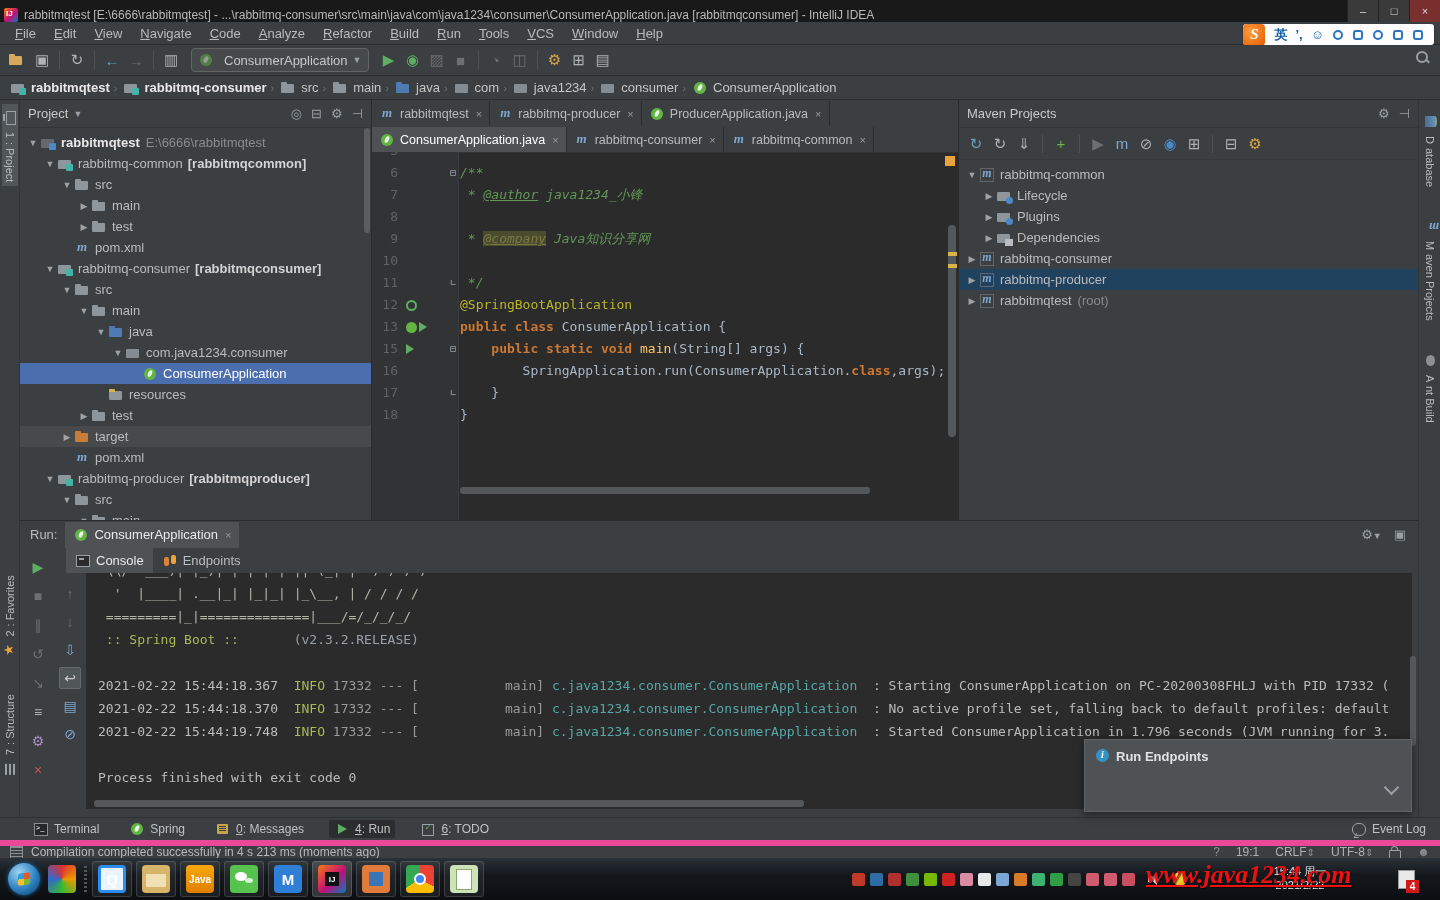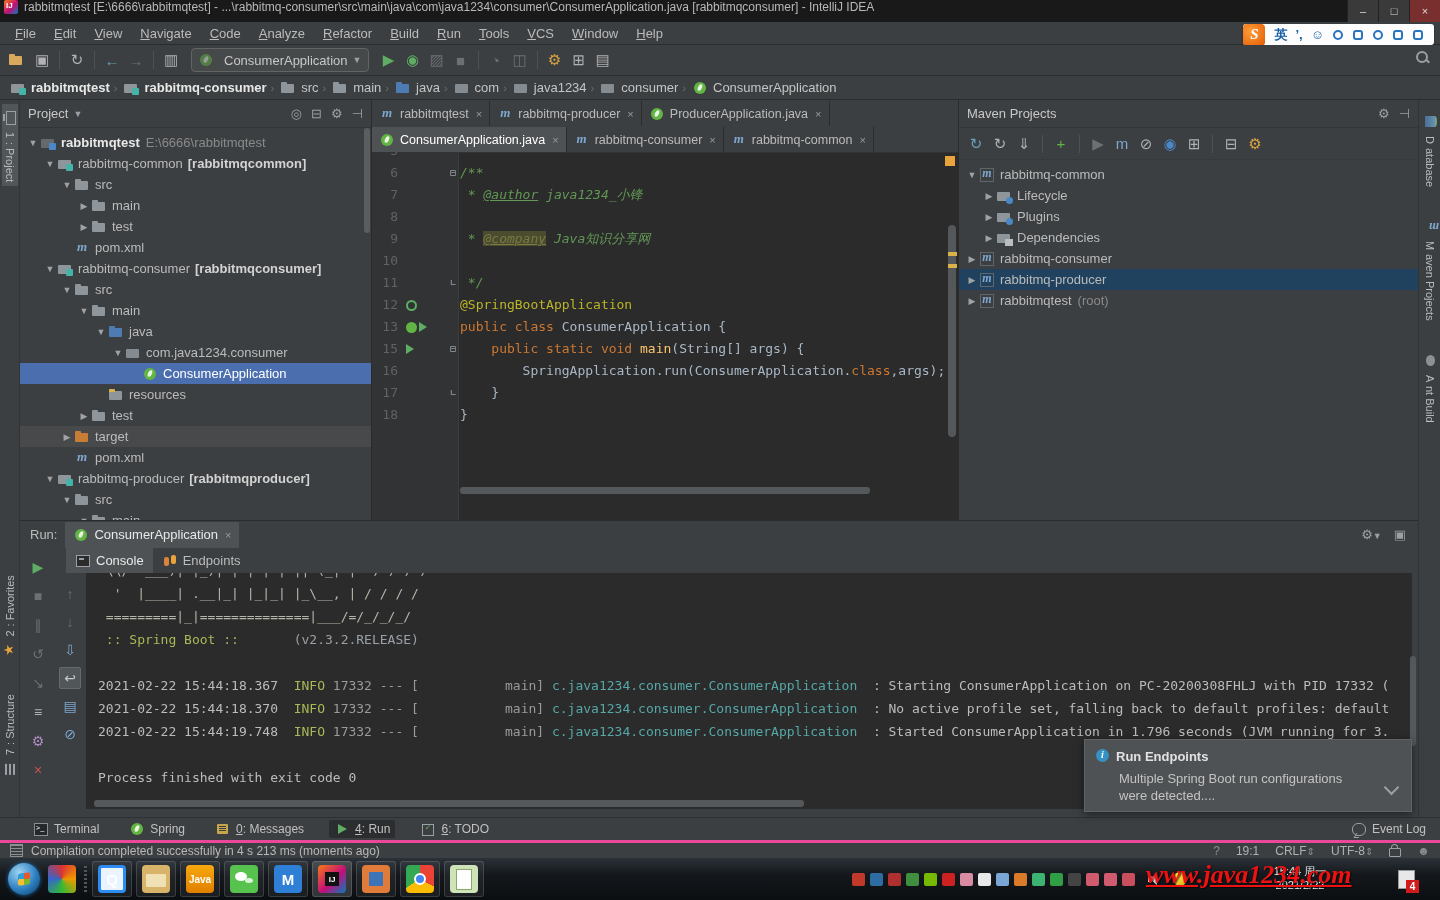--- a/index.html
+++ b/index.html
@@ -1,20 +1,20 @@
 <!DOCTYPE html>
 <html><head>
 <meta charset="utf-8">
 <style>
   html,body{margin:0;padding:0;background:#222;}
   #screen{position:relative;width:1440px;height:900px;background:#3c3f41;overflow:hidden;
     font-family:"Liberation Sans",sans-serif;color:#bbbbbb;font-size:13px;-webkit-font-smoothing:antialiased;}
 
   
-  #titlebar{position:absolute;left:0;top:0;width:1440px;height:22px;background:#191919;display:flex;align-items:flex-start;color:#b8b8b8;font-size:12px;}
+  #titlebar{position:absolute;left:0;top:0;width:1440px;height:22px;background:#191919;display:flex;align-items:flex-end;color:#b8b8b8;font-size:12px;}
   #idea-logo{width:14px;height:14px;margin:0 6px 0 4px;border-radius:2px;background:linear-gradient(135deg,#f97a12,#c10e79 55%,#077cbc);position:relative;}
   #idea-logo::after{content:"IJ";position:absolute;left:2px;top:1px;font:bold 8px "Liberation Sans",sans-serif;color:#fff;}
   .winbtns{margin-left:auto;display:flex;height:22px;}
   .winbtn{width:30px;height:22px;display:flex;align-items:center;justify-content:center;color:#ddd;font-size:11px;background:#3a3a3a;border-left:1px solid #222;}
   .winbtn.close{background:#7a2f2f;}
 
   
   #menubar{position:absolute;left:0;top:22px;width:1440px;height:23px;background:#3c3f41;border-bottom:1px solid #2b2b2b;display:flex;align-items:center;padding-left:6px;box-sizing:border-box;}
   .menu-item{padding:0 9px;color:#bbb;}
   .menu-item .mn{text-decoration:underline;}
@@ -122,21 +122,21 @@
   .cline .ln{width:26px;text-align:right;padding-right:6px;color:#606366;flex:none;}
   .cline .gics{width:40px;flex:none;display:flex;align-items:center;gap:2px;justify-content:flex-start;padding-left:2px;}
   .cline .fld{width:14px;flex:none;color:#9aa0a6;font-size:10px;text-align:center;}
   .cline .ctext{flex:1;white-space:pre;color:#a9b7c6;}
   .cline.cur .ctext{background:#323232;}
   .c-cmt{color:#629755;font-style:italic;}
   .c-cmti{color:#629755;font-style:italic;}
   .c-tagu{color:#629755;font-style:italic;text-decoration:underline;}
   .c-tagbg{color:#7a7a43;font-style:italic;text-decoration:underline;background:#4b4b2f;}
   .c-ann{color:#bbb529;}
-  .c-kw{color:#cc7832;font-weight:normal;}
+  .c-kw{color:#cc7832;font-weight:bold;}
   .c-method{color:#ffc66b;}
   .c-plain{color:#a9b7c6;}
   .gi-ann{width:11px;height:11px;border:2px solid #5fad65;border-radius:50%;box-sizing:border-box;}
   .gi-bean{width:11px;height:11px;border-radius:50%;background:#62b543;}
   .gi-run{width:0;height:0;border-left:8px solid #5fad65;border-top:5px solid transparent;border-bottom:5px solid transparent;}
   #evscroll{position:absolute;right:2px;top:73px;width:8px;height:212px;background:#55585a;border-radius:4px;}
   .emark{position:absolute;right:1px;width:9px;height:4px;background:#d9b24a;}
   #ewarn{position:absolute;right:3px;top:4px;width:10px;height:10px;background:#e8a33d;}
   #ehscroll{position:absolute;left:88px;bottom:26px;width:410px;height:7px;background:#55585a;border-radius:3px;}
 
@@ -183,21 +183,21 @@
   
   #toolwindowbar{position:absolute;left:0;top:817px;width:1440px;height:23px;background:#3c3f41;border-top:1px solid #2e3133;display:flex;align-items:center;padding-left:28px;box-sizing:border-box;gap:20px;font-size:12px;}
   .bitem{display:flex;align-items:center;color:#c0c0c0;padding:1px 5px;}
   .bitem .u{text-decoration:underline;}
   .bitem.active{background:#2b2d2e;border-radius:2px;}
   #eventlog{margin-left:auto;margin-right:14px;display:flex;align-items:center;color:#c0c0c0;}
   .bub{width:12px;height:11px;border:1px solid #9aa0a6;border-radius:6px;position:relative;margin-right:6px;}
   .bub::after{content:"";position:absolute;left:2px;bottom:-3px;width:4px;height:4px;border-left:1px solid #9aa0a6;border-bottom:1px solid #9aa0a6;transform:skewX(-30deg);}
 
   
-  #statusbar{position:absolute;left:0;top:840px;width:1440px;height:18px;background:#3c3f41;border-top:3px solid #ec4899;display:flex;align-items:center;font-size:12px;color:#b8b8b8;padding:0 10px;box-sizing:border-box;}
+  #statusbar{position:absolute;left:0;top:840px;width:1440px;height:18px;background:#3c3f41;border-top:6px solid #ec4899;display:flex;align-items:center;font-size:12px;color:#b8b8b8;padding:0 10px;box-sizing:border-box;}
   #sb-left{display:flex;align-items:center;gap:8px;}
   #sb-grid{width:11px;height:11px;border:1px solid #8a8f94;background:linear-gradient(#8a8f94 1px,transparent 1px) 0 3px/11px 3px,#3c3f41;}
   #sb-right{margin-left:auto;display:flex;align-items:center;gap:16px;color:#b0b0b0;}
   .updn{font-size:10px;color:#8a8f94;}
   .lck{width:10px;height:7px;border:1px solid #9aa0a6;border-radius:1px;position:relative;margin-top:4px;}
   .lck::before{content:"";position:absolute;left:1px;top:-5px;width:5px;height:4px;border:1px solid #9aa0a6;border-bottom:none;border-radius:4px 4px 0 0;}
 
   
   #taskbar{position:absolute;left:0;top:858px;width:1440px;height:42px;background:linear-gradient(#2a3138,#14181c 40%,#0b0e11);}
   #orb{position:absolute;left:8px;top:5px;width:32px;height:32px;border-radius:50%;background:radial-gradient(circle at 35% 30%,#9fd4f2,#2d7fc0 55%,#0a3d66);box-shadow:0 0 4px #1c6aa8;}
@@ -673,21 +673,20 @@
       <div id="chscroll"></div>
     </div>
     <div id="rvscroll"></div>
   </div>
 
   <div id="notification">
     <div class="ttl">
       <span class="ic ic-info"></span>
       <span>Run Endpoints</span>
     </div>
-    <div class="msg">Multiple Spring Boot run configurations were detected....</div>
     <span class="chev"></span>
   </div>
 
   <div id="toolwindowbar">
     <span id="bbar-items" style="display:flex;gap:20px;">
         <span class="bitem"><span class="ic ic-terminal"></span>Terminal</span>
         <span class="bitem"><span class="ic ic-spring-leaf"></span>Spring</span>
         <span class="bitem"><span class="ic ic-messages"></span><span class="mn u">0</span>: Messages</span>
         <span class="bitem active"><span class="ic ic-run"></span><span class="mn u">4</span>: Run</span>
         <span class="bitem"><span class="ic ic-todo"></span><span class="mn u">6</span>: TODO</span>

